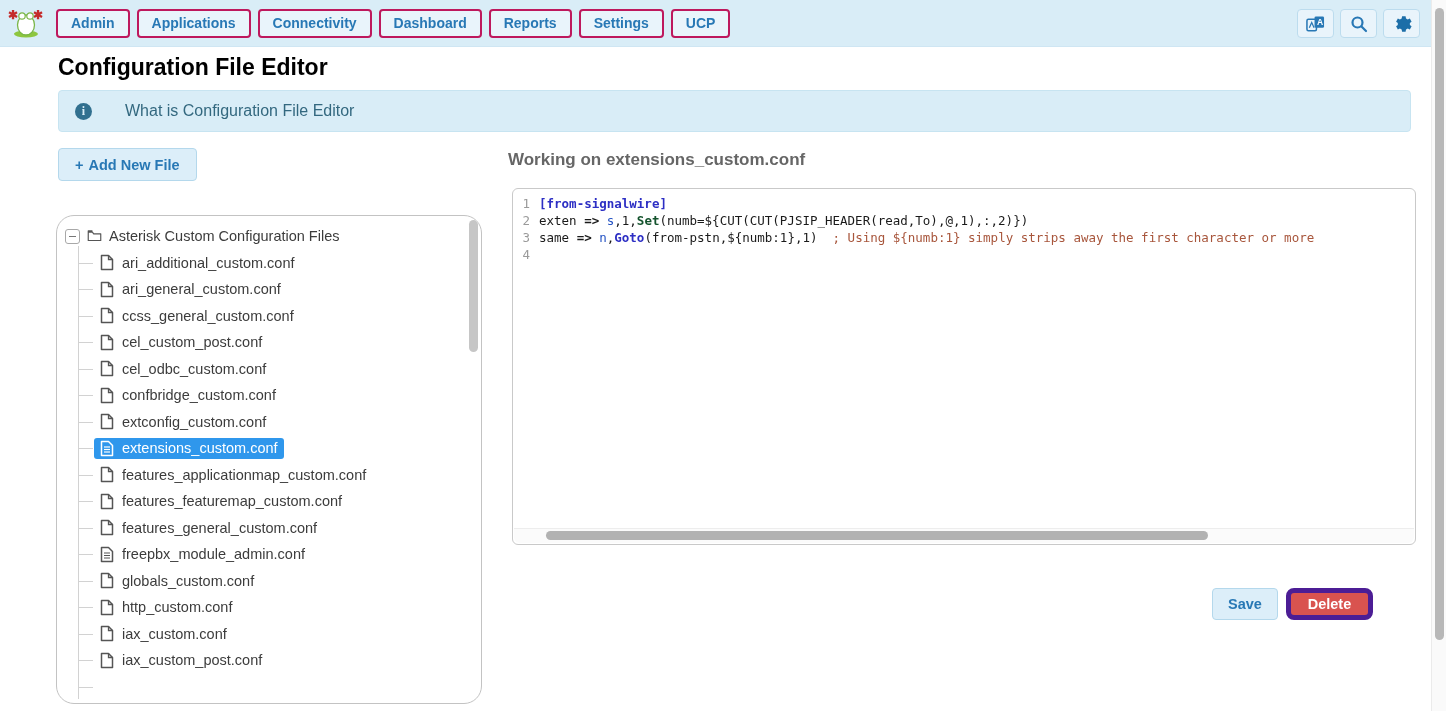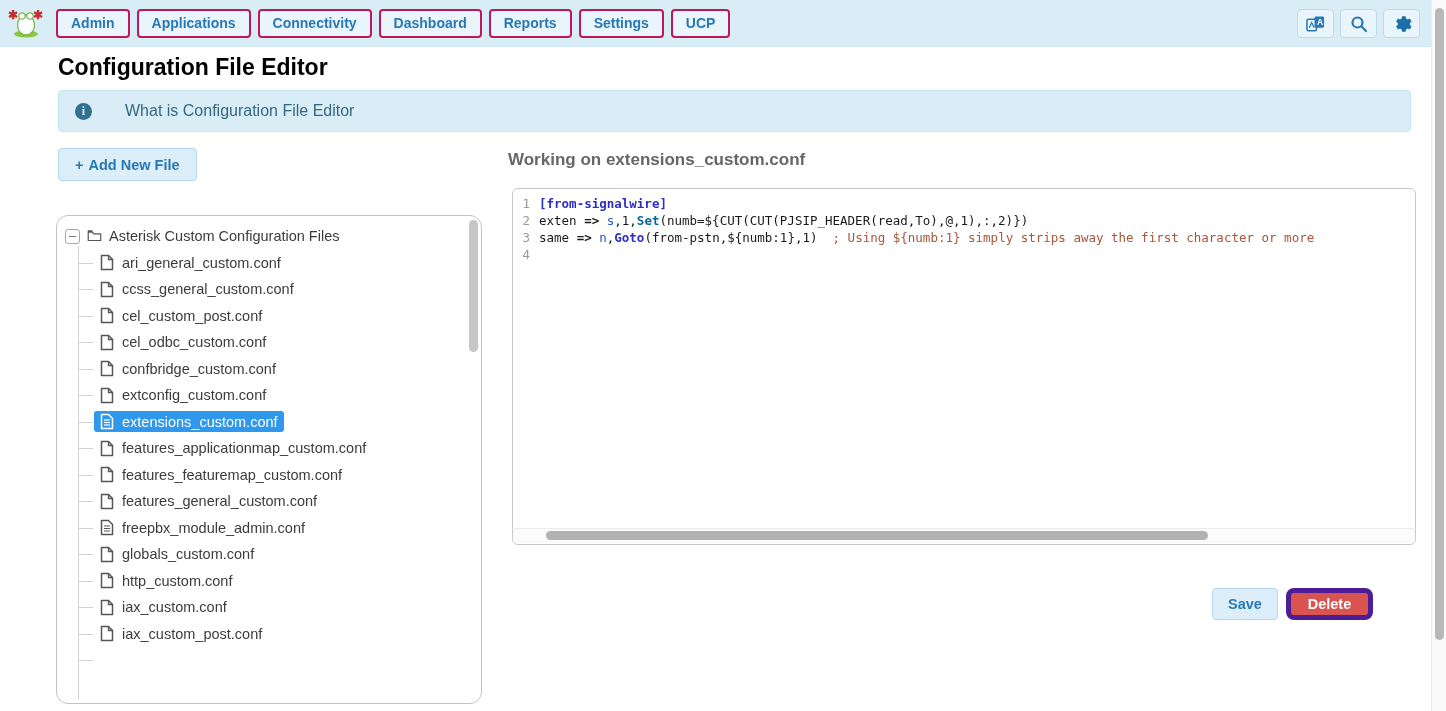--- a/index.html
+++ b/index.html
@@ -31,21 +31,21 @@
               color:#d9edf7; font-size:12px; font-weight:bold; line-height:17px;
               text-align:center; font-family:"Liberation Serif", serif; flex:0 0 auto; }
   .info-alert .txt { color:#33687f; font-size:16px;margin-left:22px; }
 
   
   .add-file-btn { position:absolute; left:58px; top:148px; height:33px;
                   padding:0 16px; display:flex; align-items:center; gap:5px;
                   background:#dceef9; border:1px solid #b4d8ec; border-radius:4px;
                   color:#2878b5; font-weight:bold; font-size:14.5px; cursor:pointer; }
   .tree-panel { position:absolute; left:56px; top:215px; width:426px; height:489px;
-                border:1px solid #c3c3c3; border-radius:12px; background:#fff;
+                border:1px solid #c3c3c3; border-radius:18px; background:#fff;
                 overflow:hidden; }
   .tree-inner { position:absolute; left:8px; top:7px; right:14px; bottom:0; }
   .tree-vline { position:absolute; left:13px; top:23px; bottom:4px; width:1px;
                 background:#d2d2d2; }
   .tree-row { position:relative; height:26.5px; display:flex; align-items:center;
               font-size:14.5px; color:#3c3c3c; white-space:nowrap; }
   .tree-root-row { gap:7px; }
   .expander { width:15px; height:15px; border:1px solid #a8a8a8; border-radius:3px;
               background:#fff; position:relative; flex:0 0 auto; z-index:1; cursor:pointer; }
   .expander::after { content:""; position:absolute; left:3px; right:3px; top:6px;
@@ -68,21 +68,21 @@
             border:1px solid #c9c9c9; border-radius:6px; background:#fff;
             overflow:hidden; }
   .code-area { position:absolute; left:0; top:6px; right:0; bottom:18px;
                overflow:hidden; font-family:"DejaVu Sans Mono", monospace;
                font-size:12.5px; line-height:17px; }
   .code-line { display:flex; white-space:pre; }
   .gutter { width:26px; flex:0 0 auto; text-align:right; padding-right:9px;
             color:#9a9a9a; }
   .tok-header { color:#2d2fc4; font-weight:bold; }
   .tok-atom   { color:#2654c4; }
-  .tok-appg   { color:#0369a1; font-weight:bold; }
+  .tok-appg   { color:#14532d; font-weight:bold; }
   .tok-appb   { color:#2d2fc4; font-weight:bold; }
   .tok-comment{ color:#a8563c; }
   .tok-arrow  { color:#1a1a1a; font-weight:bold; }
   .tok-plain  { color:#1a1a1a; }
   .hscroll-track { position:absolute; left:1px; right:1px; bottom:1px; height:15px;
                    background:#fbfbfb; border-top:1px solid #ededed;
                    border-radius:0 0 6px 6px; }
   .hscroll-thumb { position:absolute; left:32px; bottom:3px; width:662px; height:9px;
                    background:#b2b2b2; border-radius:5px; }
 
@@ -176,20 +176,31 @@
         <span>Asterisk Custom Configuration Files</span>
       </div>
       <div class="tree-row tree-item">
         <span class="row-chip">
           <span class="tree-ico">
             <svg width="14" height="17" viewBox="0 0 14 17">
               <path class="stroke" d="M1.5 1.5 h7 l4 4 v10 h-11 z" fill="none" stroke="#555" stroke-width="1.5" stroke-linejoin="round"></path>
               <path class="stroke" d="M8.5 1.5 v4 h4" fill="none" stroke="#555" stroke-width="1.3"></path>
             </svg>
           </span>
+          <span>ari_additional_custom.conf</span>
+        </span>
+      </div>
+      <div class="tree-row tree-item">
+        <span class="row-chip">
+          <span class="tree-ico">
+            <svg width="14" height="17" viewBox="0 0 14 17">
+              <path class="stroke" d="M1.5 1.5 h7 l4 4 v10 h-11 z" fill="none" stroke="#555" stroke-width="1.5" stroke-linejoin="round"></path>
+              <path class="stroke" d="M8.5 1.5 v4 h4" fill="none" stroke="#555" stroke-width="1.3"></path>
+            </svg>
+          </span>
           <span>ari_general_custom.conf</span>
         </span>
       </div>
       <div class="tree-row tree-item">
         <span class="row-chip">
           <span class="tree-ico">
             <svg width="14" height="17" viewBox="0 0 14 17">
               <path class="stroke" d="M1.5 1.5 h7 l4 4 v10 h-11 z" fill="none" stroke="#555" stroke-width="1.5" stroke-linejoin="round"></path>
               <path class="stroke" d="M8.5 1.5 v4 h4" fill="none" stroke="#555" stroke-width="1.3"></path>
             </svg>

